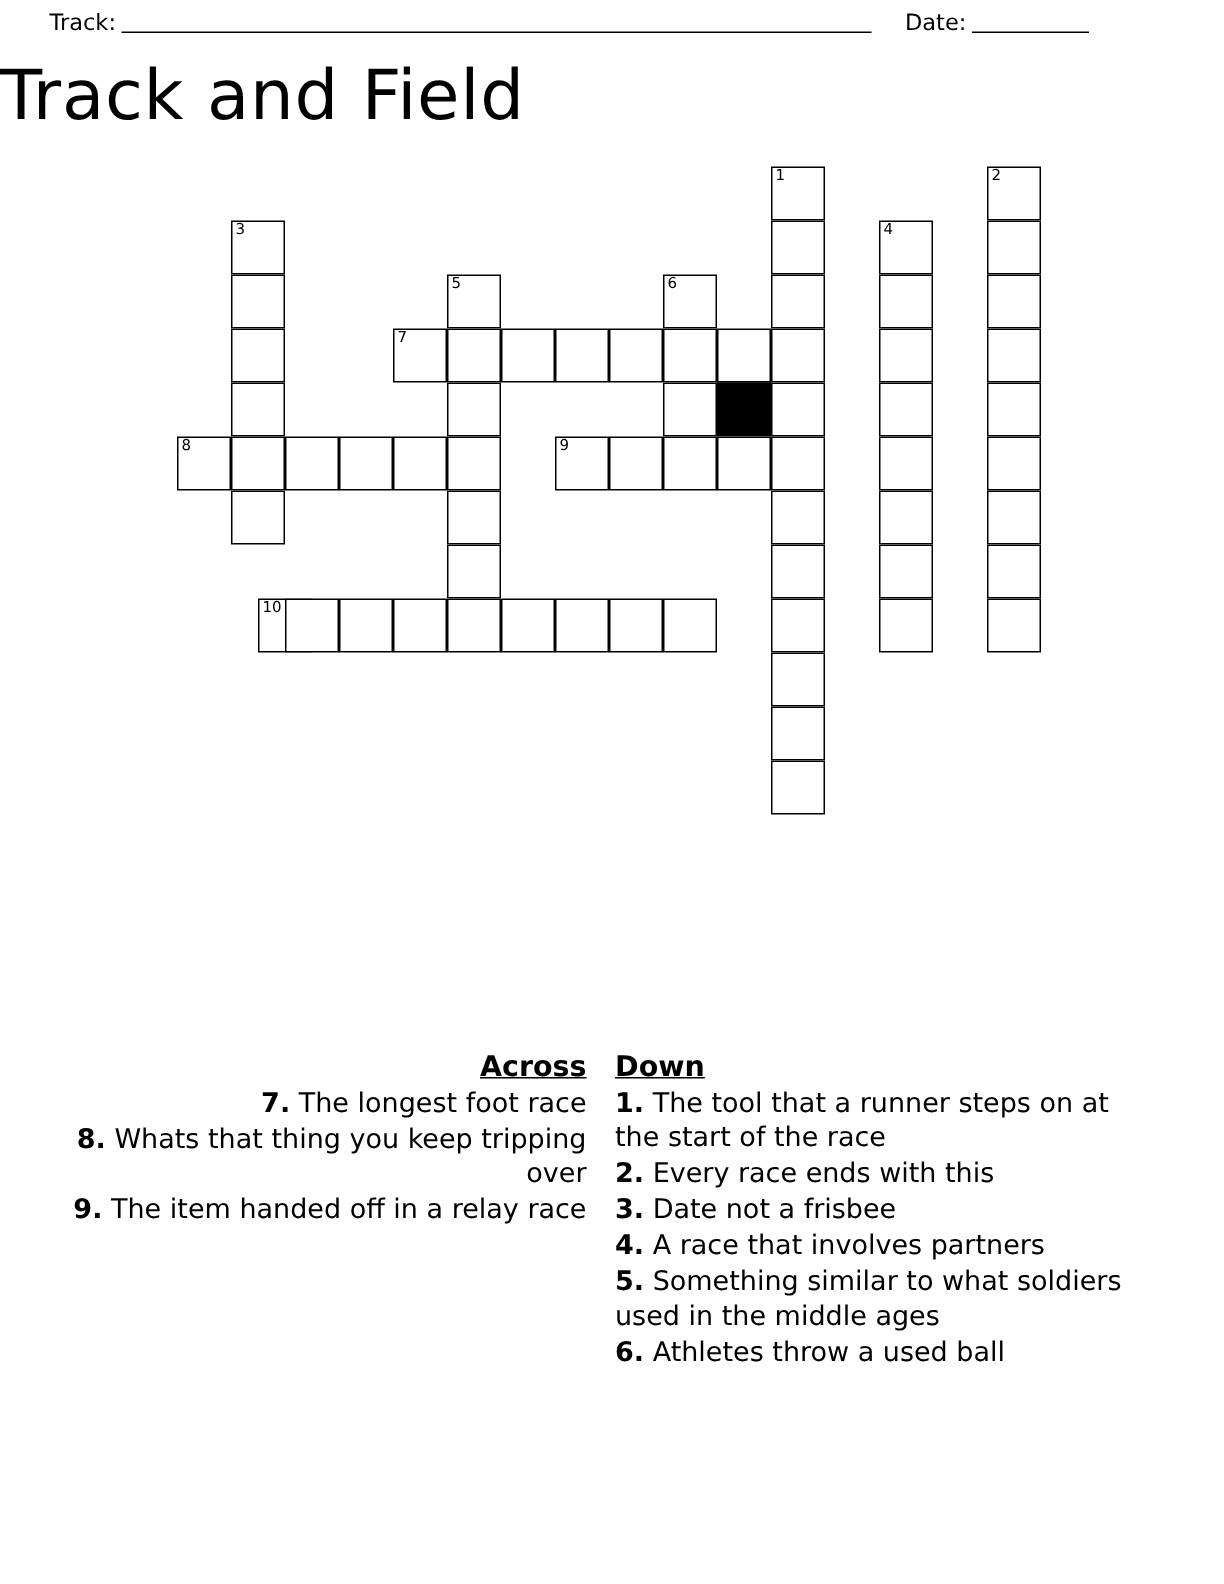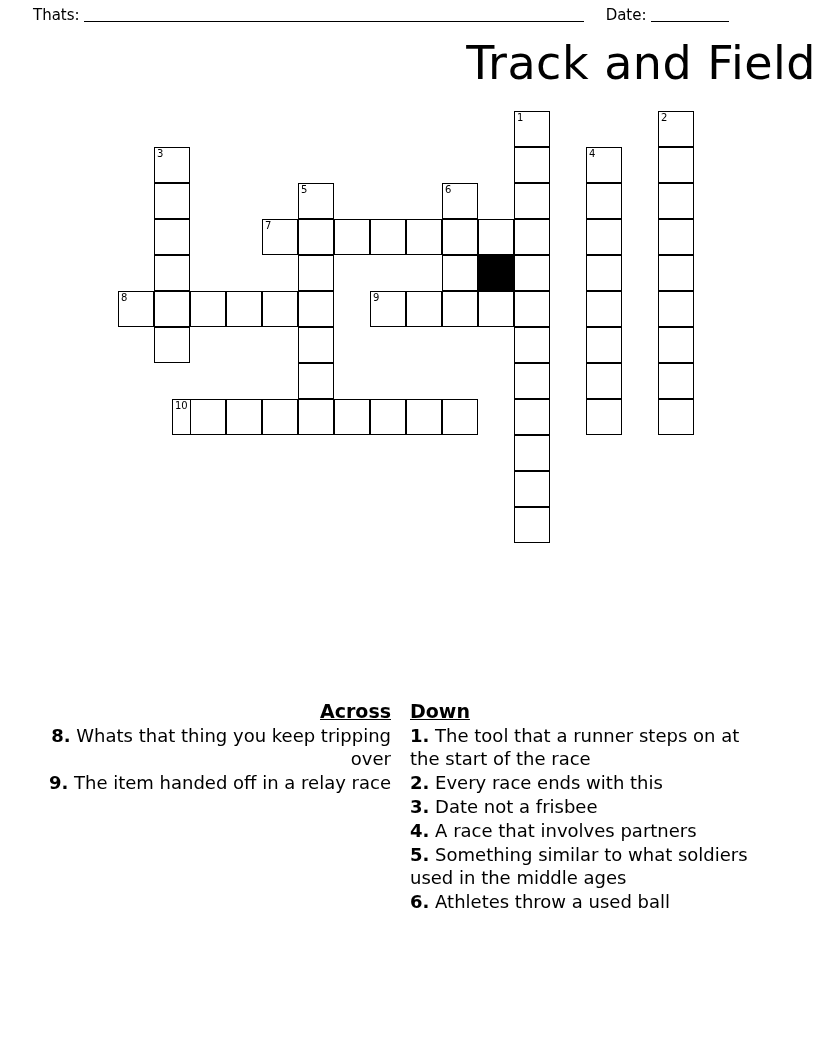--- a/index.html
+++ b/index.html
@@ -42,21 +42,21 @@
   .header-date {
     margin-left: 20px;
   }
 
   
   .puzzle-title {
     position: absolute;
     top: 36px;
     left: 0;
     width: 816px;
-    text-align: right;
+    text-align: left;
     font-size: 46px;
     font-weight: normal;
     letter-spacing: 0.5px;
     font-family: "DejaVu Sans", sans-serif;
   }
 
   
   #grid-area {
     position: absolute;
     left: 0px;
@@ -113,21 +113,21 @@
     margin-bottom: 1px;
   }
   .clue .cnum {
     font-weight: bold;
   }
 </style>
 </head>
 <body>
 
 <div class="header-row">
-  <span class="header-label">Thats:</span>
+  <span class="header-label">Track:</span>
   <span class="rule rule-name"></span>
   <span class="header-label header-date">Date:</span>
   <span class="rule rule-date"></span>
 </div>
 
 <div class="puzzle-title">Track and Field</div>
 
 <div id="grid-area">
     <div class="cell" style="left: 514px; top: 3px;">
       <span class="num">1</span>
@@ -215,20 +215,21 @@
     <div class="cell" style="left: 658px; top: 291px;"></div>
     <div class="cell" style="left: 514px; top: 327px;"></div>
     <div class="cell" style="left: 514px; top: 363px;"></div>
     <div class="cell" style="left: 514px; top: 399px;"></div>
   </div>
 
 <div id="clues">
   <div class="clue-col across">
     <div class="clue-head">Across</div>
     <div id="across-list">
+        <div class="clue"><span class="cnum">7.</span><span> The longest foot race</span></div>
         <div class="clue"><span class="cnum">8.</span><span> Whats that thing you keep tripping over</span></div>
         <div class="clue"><span class="cnum">9.</span><span> The item handed off in a relay race</span></div>
       </div>
   </div>
   <div class="clue-col down">
     <div class="clue-head">Down</div>
     <div id="down-list">
         <div class="clue"><span class="cnum">1.</span><span> The tool that a runner steps on at the start of the race</span></div>
         <div class="clue"><span class="cnum">2.</span><span> Every race ends with this</span></div>
         <div class="clue"><span class="cnum">3.</span><span> Date not a frisbee</span></div>

